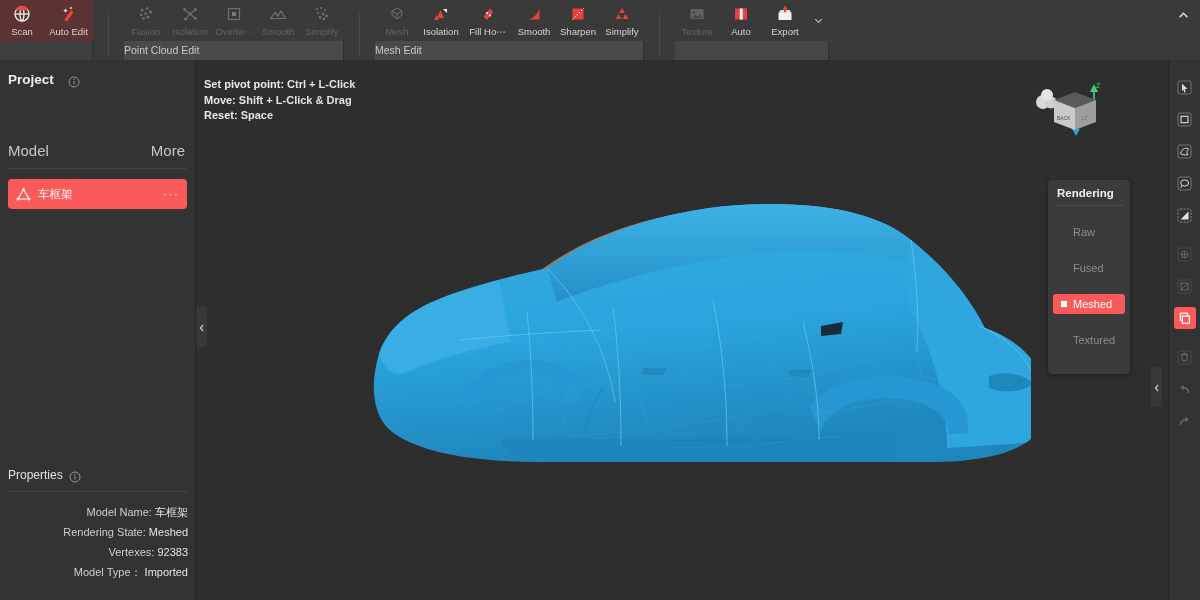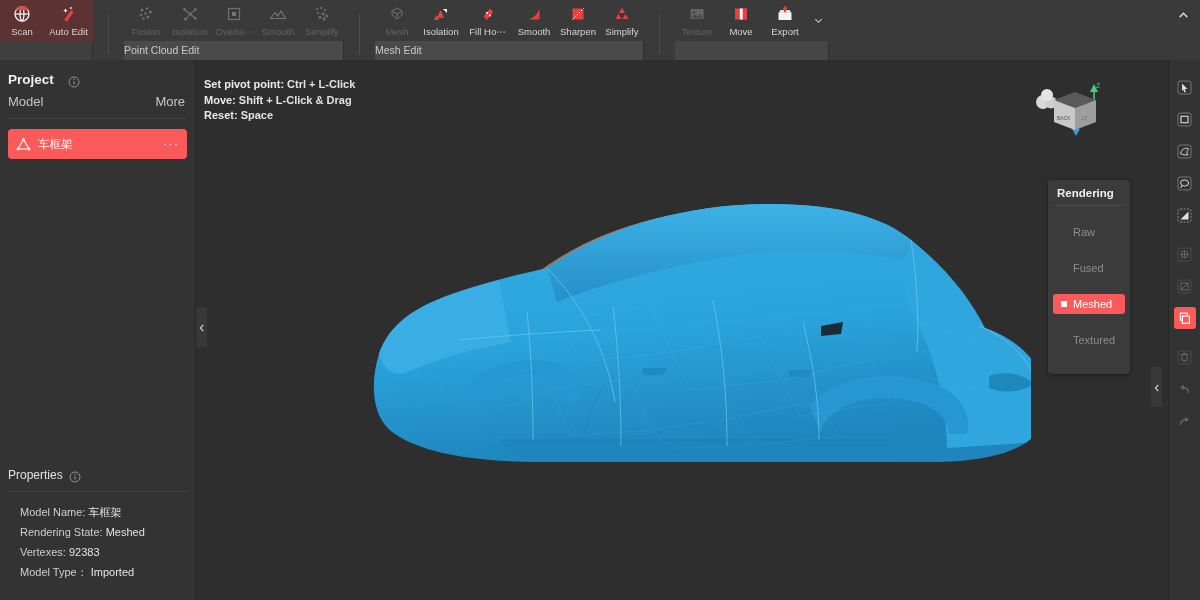--- a/index.html
+++ b/index.html
@@ -68,38 +68,38 @@
   .panel-head {
     display: flex; align-items: center; gap: 14px;
     padding: 12px 10px 0 8px;
   }
   .panel-title { font-size: 13.5px; font-weight: bold; color: #efefef; }
   .info-ico { width: 12px; height: 12px; opacity: .7; }
 
   .sub-row {
     display: flex; align-items: center; justify-content: space-between;
     padding: 7px 10px 0 8px;
-    font-size: 13px; color: #c6c6c6;
+    font-size: 15px; color: #c6c6c6; margin-top: 48px;
   }
   .more-link { cursor: pointer; color: #c6c6c6; }
 
   .hr { height: 1px; background: #434343; margin: 9px 8px 0 8px; }
 
   .model-item {
     margin: 10px 8px 0 8px; height: 30px; border-radius: 4px;
     background: #fa5a5a; display: flex; align-items: center;
     padding: 0 8px; cursor: pointer;
   }
   .model-item .mi-ico { width: 15px; height: 15px; flex: none; }
   .model-item .mi-name { font-size: 11.5px; color: #ffffff; margin-left: 7px; flex: 1; }
   .model-item .mi-dots { font-size: 13px; color: #ffdede; letter-spacing: 1px; line-height: 8px; }
 
   .props { position: absolute; left: 0; bottom: 18px; width: 196px; }
   .props-head { display: flex; align-items: center; gap: 6px; padding: 0 10px 0 8px; }
-  .props-list { padding: 10px 8px 0 20px; }
+  .props-list { padding: 10px 8px 0 20px; text-align: right; }
   .prow { font-size: 11px; color: #cfcfcf; line-height: 20px; white-space: nowrap; }
   .prow .pv { color: #e4e4e4; }
 
   
   .viewport {
     position: absolute; left: 196px; top: 60px; width: 972px; height: 540px;
     background: #2e2e2e; overflow: hidden;
   }
   .hints { position: absolute; left: 8px; top: 17px; font-size: 11px; line-height: 15.5px; }
   .hints .hl { color: #eaeaea; font-weight: bold; }
@@ -350,21 +350,21 @@
             <span class="lbl">Texture</span>
           </div>
           <div class="rbtn">
             <span class="ico">
               <svg viewBox="0 0 20 20">
                   <rect x="4" y="4.5" width="12" height="11" fill="#e8413f"></rect>
                   <rect x="8.8" y="4.5" width="3" height="11" fill="#ffffff"></rect>
                   <path d="M11.8 4.5h4.2v11h-4.2z" fill="#e8413f"></path>
                 </svg>
             </span>
-            <span class="lbl">Move</span>
+            <span class="lbl">Auto</span>
           </div>
           <div class="rbtn">
             <span class="ico">
               <svg viewBox="0 0 20 20">
                   <path d="M3.5 9h13v7h-13z" fill="#f2f2f2"></path>
                   <path d="M3.5 9l2-3h9l2 3z" fill="#e4e4e4"></path>
                   <path d="M10 1.8l2.7 3.2h-1.7v3.3H9V5H7.3z" fill="#e8413f"></path>
                 </svg>
             </span>
             <span class="lbl">Export</span>

